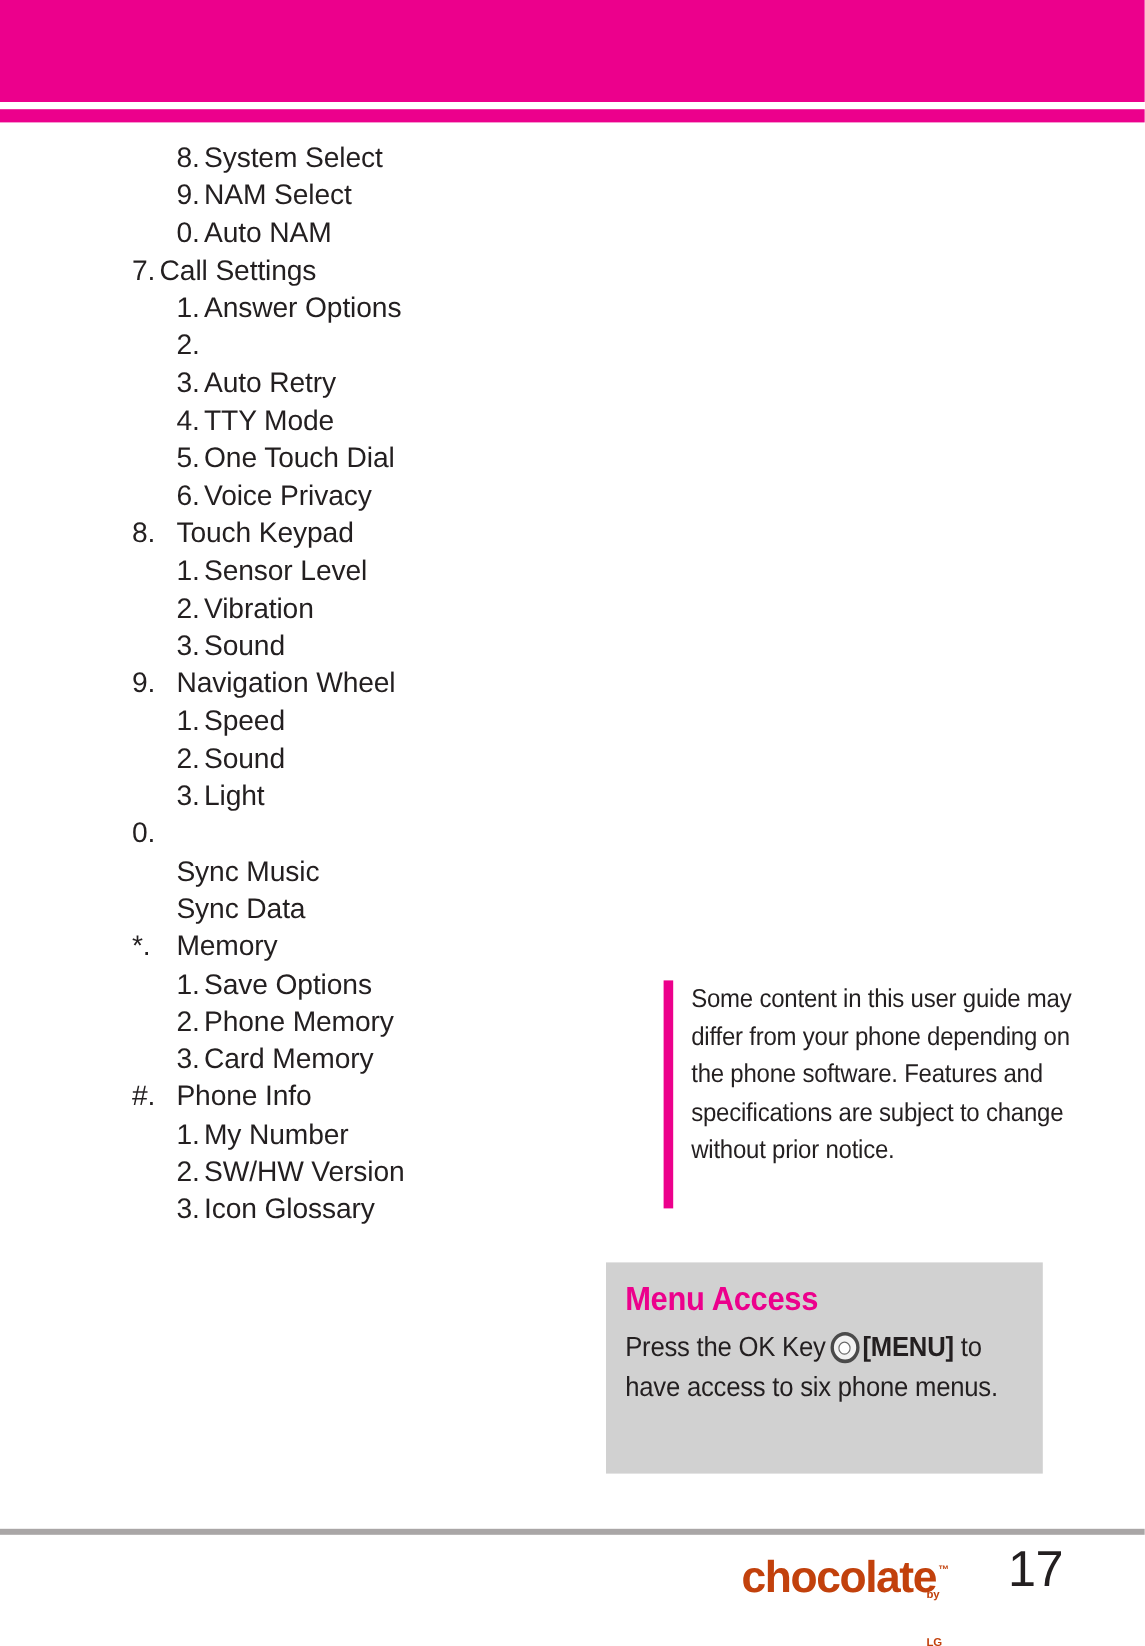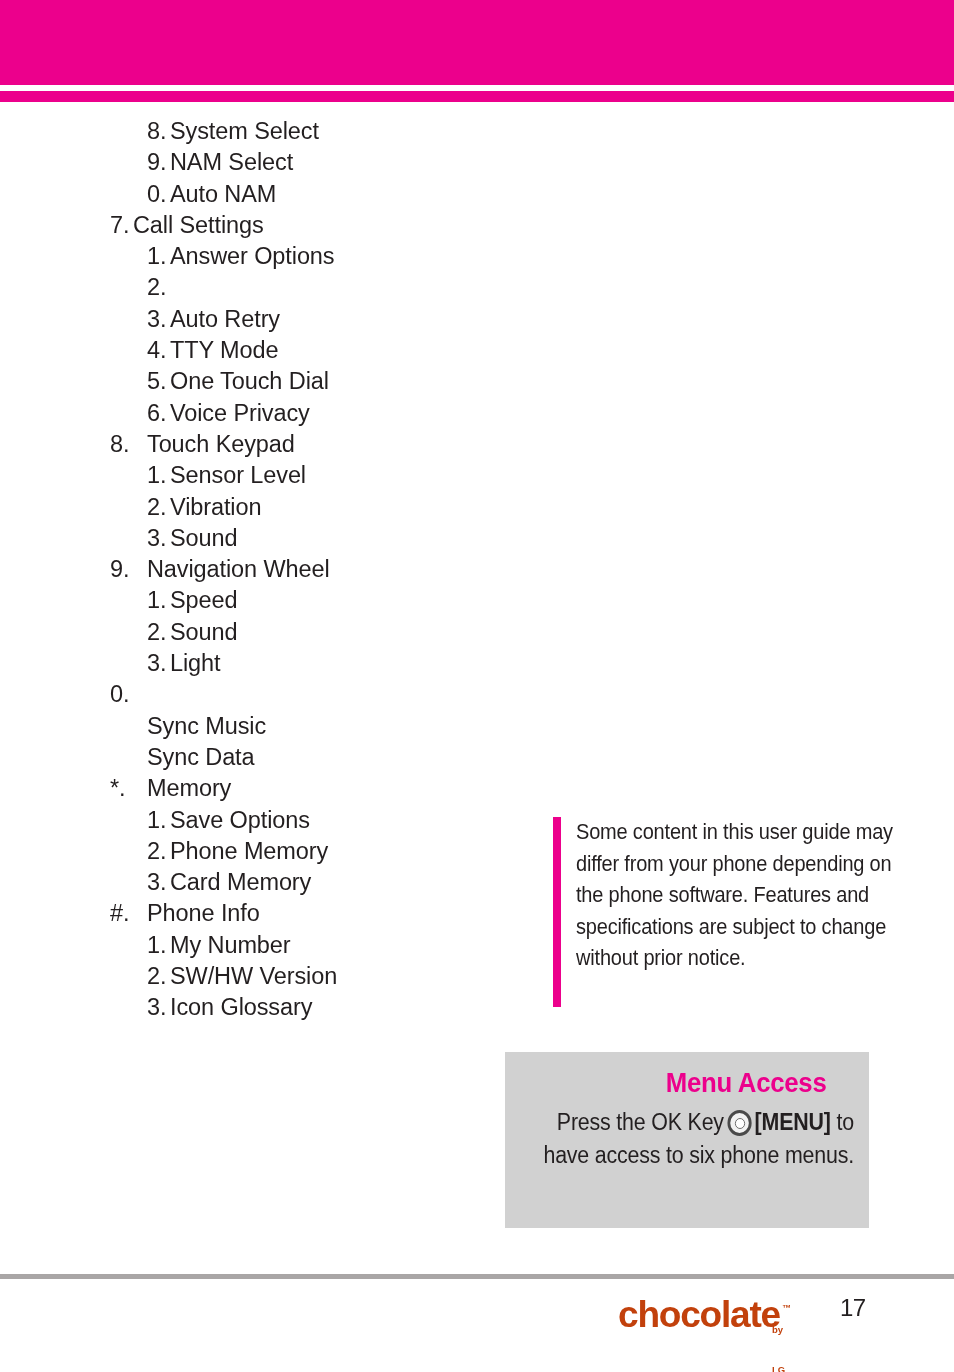--- a/index.html
+++ b/index.html
@@ -95,21 +95,20 @@
   
   .tipbox {
     position: absolute;
     left: 505px;
     top: 1052px;
     width: 364px;
     height: 176px;
     background: #d1d1d1;
     box-sizing: border-box;
     padding: 14px 16px 0 16px;
-    text-align: right;
   }
   .tip-title {
     color: #ec008c;
     font-weight: bold;
     font-size: 28px;
     line-height: 34px;
     letter-spacing: -0.3px;
     transform: scaleX(0.92);
     transform-origin: left top;
     margin: 0 0 6px 0;
@@ -181,21 +180,21 @@
     font-weight: bold;
     letter-spacing: 0;
     position: absolute;
     left: 154px;
     top: 22px;
   }
   .page-number {
     position: absolute;
     left: 840px;
     top: 1290px;
-    font-size: 24px;
+    font-size: 42px;
     line-height: 36px;
     letter-spacing: -0.5px;
     color: #231f20;
   }
 </style>
 </head>
 <body>
 
 <div class="header-block"></div>
 <div class="header-rule"></div>

